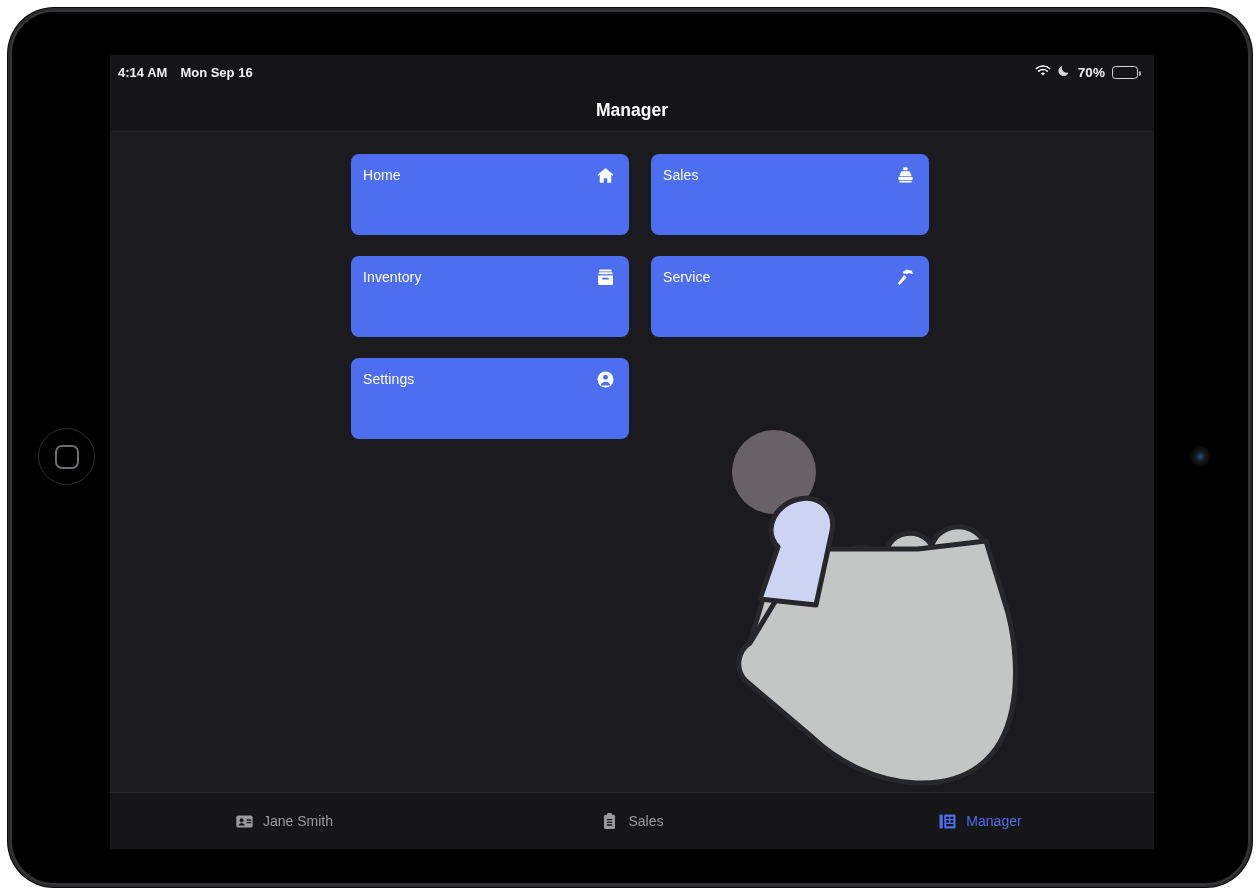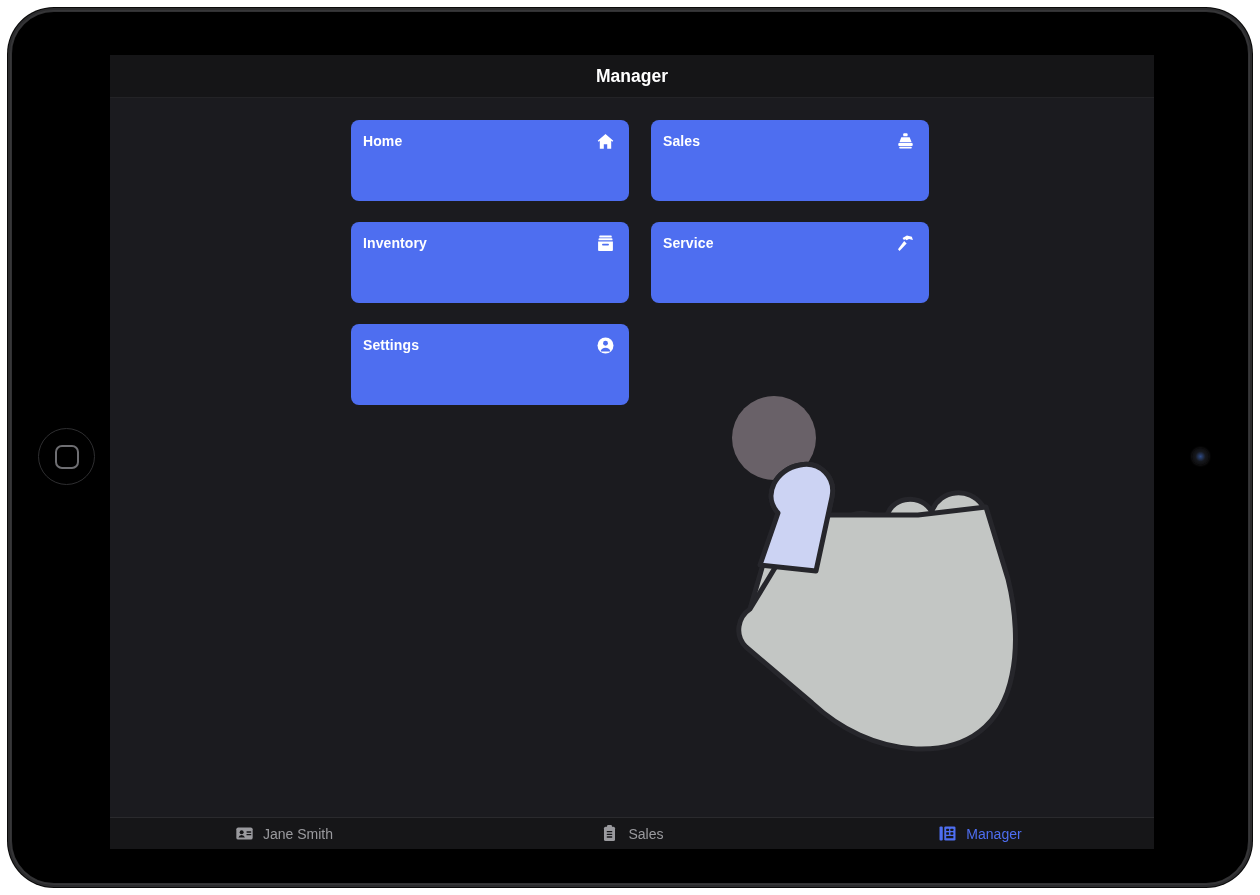--- a/index.html
+++ b/index.html
@@ -113,21 +113,20 @@
     overflow: hidden;
   }
   #card-grid {
     position: absolute;
     left: 241px; top: 22px;
     width: 578px;
     display: grid;
     grid-template-columns: 278px 278px;
     column-gap: 22px;
     row-gap: 21px;
-    font-weight: bold;
   }
   .menu-card {
     position: relative;
     height: 81px;
     background: #4e6ef0;
     border-radius: 8px;
     padding: 12px 14px 0 12px;
     display: flex;
     align-items: flex-start;
     justify-content: space-between;
@@ -158,21 +157,21 @@
   #hand-cursor {
     position: absolute;
     left: 610px; top: 305px;
     width: 320px; height: 355px;
     pointer-events: none;
   }
   #hand-cursor svg { display: block; width: 100%; height: 100%; }
 
   
   #tab-bar {
-    height: 32px;
+    height: 57px;
     background: #161618;
     border-top: 1px solid #2a2a2d;
     display: flex;
     align-items: center;
     flex: none;
   }
   .tab-item {
     flex: 1 1 0;
     display: flex;
     align-items: center;
@@ -194,20 +193,44 @@
   <div id="bezel-highlight"></div>
 
   <div id="home-button">
     <div id="home-button-square"></div>
   </div>
 
   <div id="camera"></div>
 
   <div id="screen">
 
+    <div id="status-bar">
+      <div class="status-left">
+        <span>4:14 AM</span>
+        <span>Mon Sep 16</span>
+      </div>
+      <div class="status-right">
+        <span>
+          <svg width="16" height="12" viewBox="0 0 16 12">
+            <path d="M8 10.6 L10 8.2 A3.2 3.2 0 0 0 6 8.2 Z" fill="#ffffff"></path>
+            <path d="M3.6 6.1 A6.6 6.6 0 0 1 12.4 6.1" stroke="#ffffff" stroke-width="1.5" fill="none" stroke-linecap="round"></path>
+            <path d="M1.3 3.6 A9.9 9.9 0 0 1 14.7 3.6" stroke="#ffffff" stroke-width="1.5" fill="none" stroke-linecap="round"></path>
+          </svg>
+        </span>
+        <span>
+          <svg width="13" height="13" viewBox="0 0 13 13">
+            <path d="M10.4 8.4A5 5 0 0 1 4 2.1a5.1 5.1 0 1 0 6.4 6.3z" fill="#d4d4d6"></path>
+          </svg>
+        </span>
+        <span class="battery-pct">70%</span>
+        <span class="battery">
+          <span class="battery-fill" style="width: 70%;"></span>
+        </span>
+      </div>
+    </div>
 
     <div id="header">
       <span id="page-title">Manager</span>
     </div>
 
     <div id="content">
 
       <div id="card-grid">
 
         <div class="menu-card">

